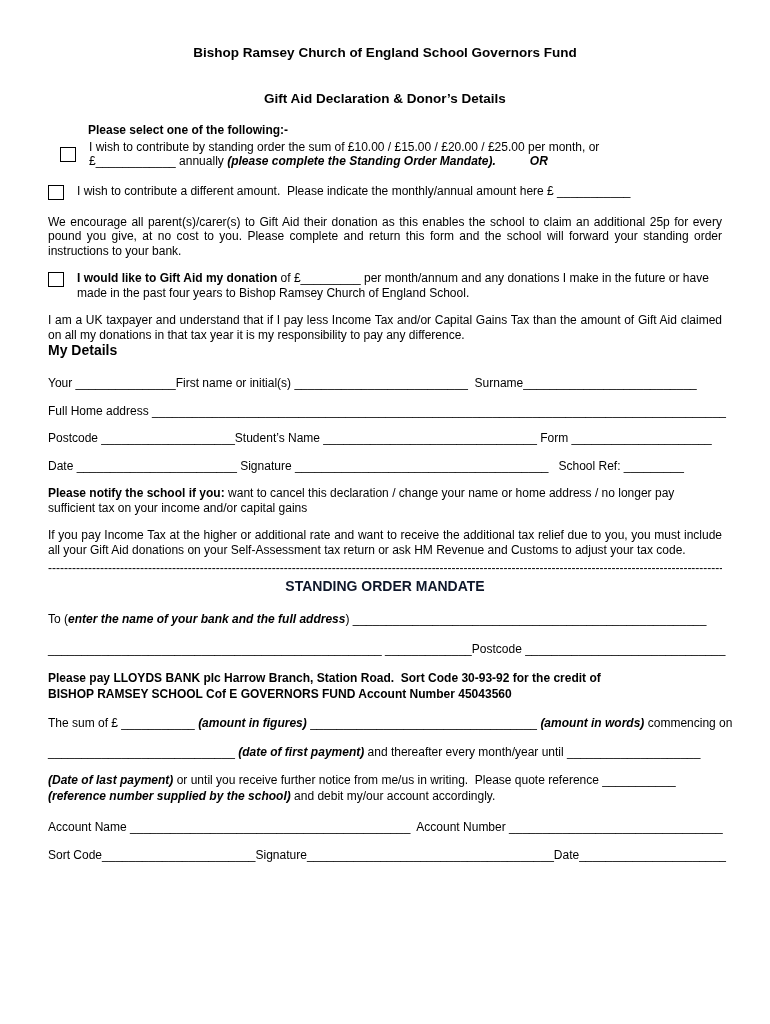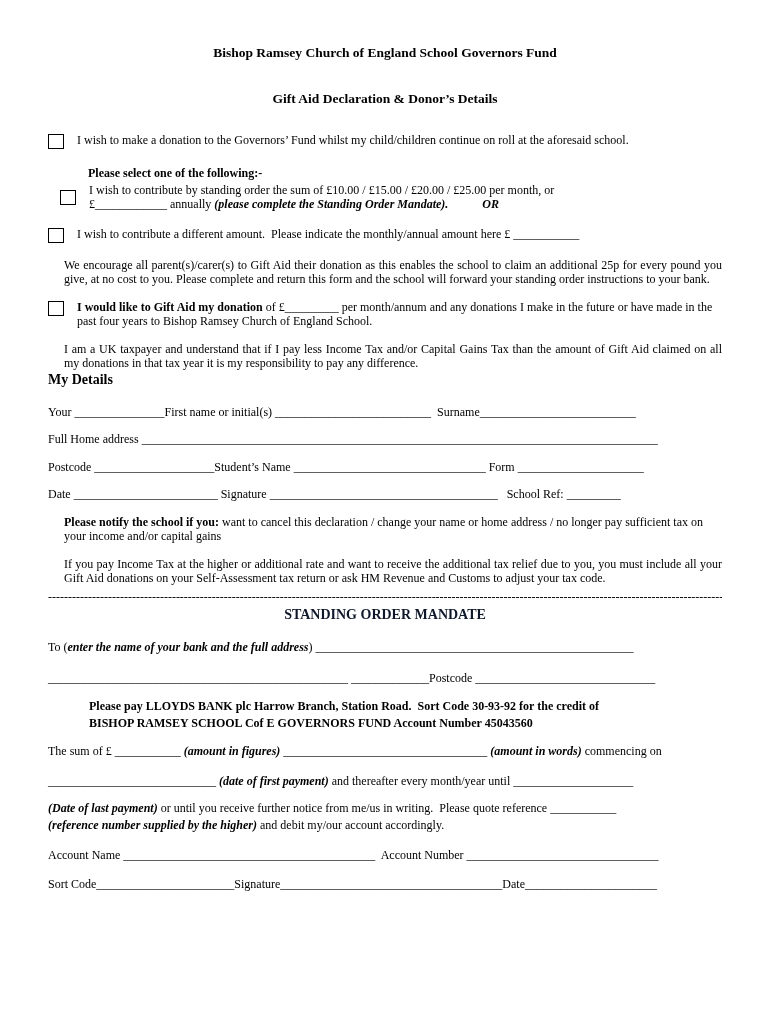--- a/index.html
+++ b/index.html
@@ -4,58 +4,54 @@
 <style>
   html,body { margin:0; padding:0; background:#ffffff; }
   .page {
     position:relative;
     width:770px; height:984px;
     box-sizing:border-box;
     padding:46px 48px 0 48px;
     overflow:hidden;
     background:#ffffff;
     color:#000;
-    font-family:Liberation Serif, serif;
+    font-family:Liberation Sans, sans-serif;
     font-size:12px;
     line-height:14.5px;
   }
   .title, .subtitle { text-align:center; font-weight:bold; font-size:13.5px; }
   .subtitle { margin-top:31px; }
   .cb-row { display:flex; align-items:flex-start; }
   .cb-row.center { align-items:center;padding-left:12px; }
   .checkbox {
     flex:0 0 auto; width:14px; height:13px;
     border:1.6px solid #000; background:#fff;
     margin-right:13px; margin-top:1px;
   }
   .cb-text { white-space:pre-wrap; }
   .b  { font-weight:bold; }
   .bi { font-weight:bold; font-style:italic; }
   .select-heading { font-weight:bold; margin:17px 0 2px 28px;padding-left:12px; }
-  .para { margin:13px 0 0 16px; text-align:justify; white-space:pre-wrap; }
+  .para { margin:13px 0 0 0; text-align:justify; white-space:pre-wrap; }
   .para.left { text-align:left; }
   .h-details { font-weight:bold; font-size:14px; line-height:17px; }
   .form-line { white-space:pre; margin-top:13px; }
-  .bold-line { font-weight:bold; white-space:pre; margin-top:14px;margin-left:41px; }
+  .bold-line { font-weight:bold; white-space:pre; margin-top:14px; }
   .or { margin-left:34px; }
   .divider { white-space:nowrap; overflow:hidden; margin-top:4px; }
   .so-heading { text-align:center; color:#0f172a; font-weight:bold; font-size:14px; margin-top:2px; line-height:17px; }
 </style>
 </head>
 <body>
 
 <div class="page">
 
   <div class="title">Bishop Ramsey Church of England School Governors Fund</div>
   <div class="subtitle">Gift Aid Declaration &amp; Donor’s Details</div>
 
-  <div class="cb-row" style="margin-top:27px;">
-    <span class="checkbox"></span>
-    <div class="cb-text">I wish to make a donation to the Governors’ Fund whilst my child/children continue on roll at the aforesaid school.</div>
-  </div>
 
   <div class="select-heading">Please select one of the following:-</div>
 
   <div class="cb-row center" style="margin-top:2px;">
     <span class="checkbox"></span>
     <div class="cb-text"><span>I wish to contribute by standing order the sum of £10.00 / £15.00 / £20.00 / £25.00 per month, or</span><br><span>£____________ annually </span><span class="bi">(please complete the Standing Order Mandate).</span><span class="bi or">OR</span></div>
   </div>
 
   <div class="cb-row" style="margin-top:15px;">
     <span class="checkbox"></span>
@@ -93,19 +89,19 @@
 
   <div class="bold-line">Please pay LLOYDS BANK plc Harrow Branch, Station Road.  Sort Code 30-93-92 for the credit of</div>
   <div class="bold-line" style="margin-top:2px;">BISHOP RAMSEY SCHOOL Cof E GOVERNORS FUND Account Number 45043560</div>
 
   <div class="form-line" style="margin-top:14px;"><span>The sum of £ ___________ </span><span class="bi">(amount in figures)</span><span> __________________________________ </span><span class="bi">(amount in words)</span><span> commencing on</span></div>
 
   <div class="form-line" style="margin-top:15px;"><span>____________________________ </span><span class="bi">(date of first payment)</span><span> and thereafter every month/year until ____________________</span></div>
 
   <div class="form-line"><span class="bi">(Date of last payment)</span><span> or until you receive further notice from me/us in writing.  Please quote reference ___________</span></div>
 
-  <div class="form-line" style="margin-top:2px;"><span class="bi">(reference number supplied by the higher)</span><span> and debit my/our account accordingly.</span></div>
+  <div class="form-line" style="margin-top:2px;"><span class="bi">(reference number supplied by the school)</span><span> and debit my/our account accordingly.</span></div>
 
   <div class="form-line" style="margin-top:16px;">Account Name __________________________________________  Account Number ________________________________</div>
 
   <div class="form-line" style="margin-top:14px;">Sort Code_______________________Signature_____________________________________Date______________________</div>
 
 </div>
 
 </body></html>

